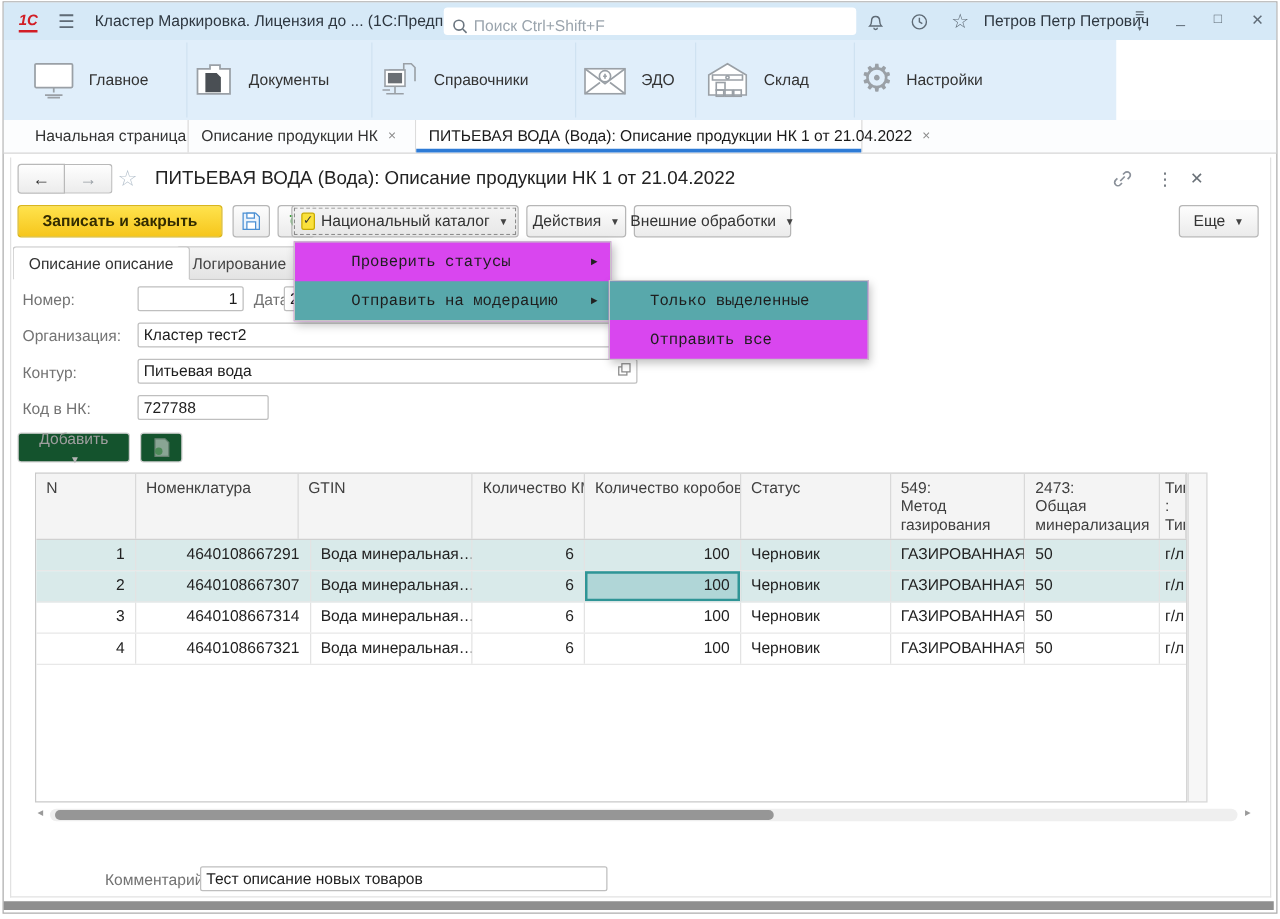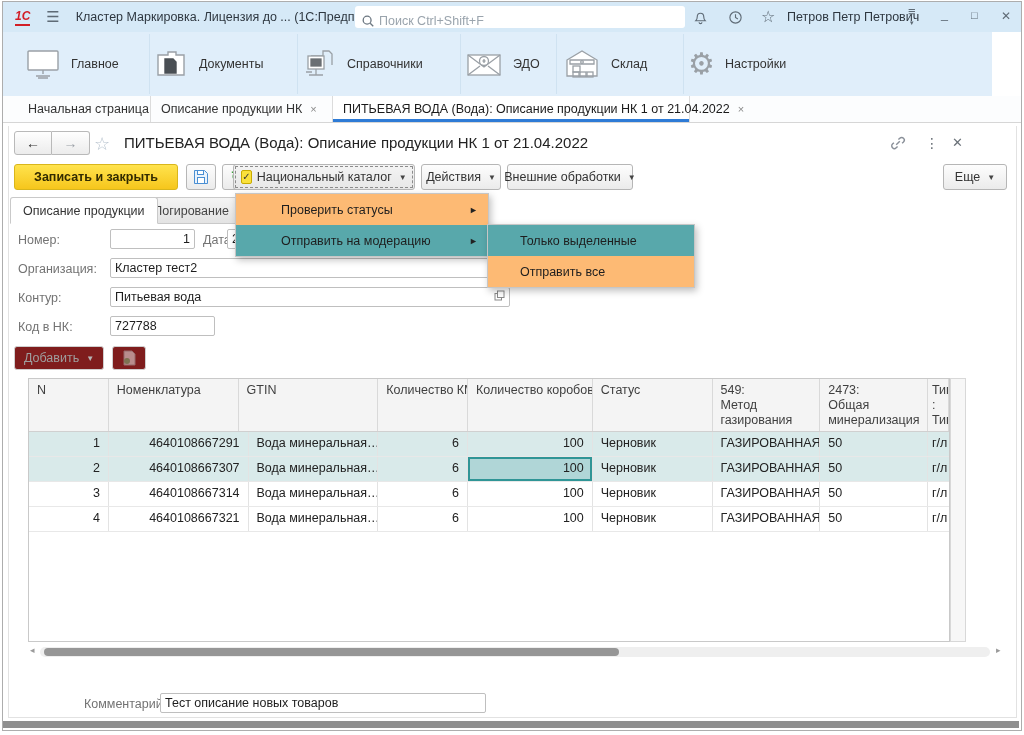--- a/index.html
+++ b/index.html
@@ -8,21 +8,21 @@
   
   .win-border{left:2px;top:1px;width:1018px;height:728px;border:1px solid #adadad;pointer-events:none;}
   .bottom-strip{left:3px;top:721px;width:1016px;height:7px;background:#8f8f8f;}
   .titlebar{left:3px;top:2px;width:1018px;height:30px;background:#d6e9f7;display:flex;align-items:center;}
   .logo{font-weight:bold;font-style:italic;color:#d21e26;font-size:12px;margin-left:12px;border-bottom:2px solid #d21e26;line-height:15px;}
   .hamb{color:#5f6b76;font-size:15px;margin-left:16px;}
   .apptitle{margin-left:16px;color:#2e3740;white-space:nowrap;}
   .searchbox{position:absolute;left:352px;top:4px;width:330px;height:22px;background:#fff;border-radius:3px;display:flex;align-items:flex-end;}
   .searchbox .ph{color:#9aa4ad;margin-left:4px;}
   .tb-ic{color:#5f6b76;text-align:center;}
-  .ribbon{left:3px;top:32px;width:989px;height:64px;background:#e0eefa;text-align:center;}
+  .ribbon{left:3px;top:32px;width:890px;height:64px;background:#e0eefa;text-align:center;}
   .rgroup{position:absolute;top:0;height:64px;display:flex;align-items:center;gap:10px;}
   .rlabel{color:#333;}
   .rdiv{position:absolute;top:2px;height:60px;width:1px;background:#cfe2f1;}
   .rico{color:#9aa0a6;}
   
   .tabbar{left:3px;top:96px;width:1018px;height:26px;background:#fcfdfe;border-bottom:1px solid #d6d6d6;}
   .tab{position:absolute;top:0;height:26px;display:flex;align-items:center;border-right:1px solid #dcdcdc;padding:0 10px;box-sizing:border-box;white-space:nowrap;color:#333;}
   .tab.active{background:#fff;color:#1a1a1a;}
   .tab.active:after{content:"";position:absolute;left:0;right:0;bottom:0;height:3px;background:#2e7bd6;}
   .tabx{color:#8a8a8a;margin-left:8px;font-size:11px;}
@@ -38,36 +38,36 @@
   .hdr-ic{top:135px;color:#8a9099;}
   
   .btn{position:absolute;top:164px;height:26px;border:1px solid #b6b6b6;border-radius:3px;background:linear-gradient(#fdfdfd,#ebebeb);
     display:flex;align-items:center;justify-content:center;gap:5px;box-sizing:border-box;color:#333;padding:0 8px;white-space:nowrap;}
   .btn .car{font-size:8px;color:#444;margin-left:2px;}
   .btn-yellow{left:14px;width:164px;background:linear-gradient(#ffe34d,#f6c61c);border-color:#d9b61c;font-weight:bold;color:#322b00;}
   .btn-icon{justify-content:center;padding:0;}
   .btn-natcat{outline:1px dashed #8c8c8c;outline-offset:-3px;background:linear-gradient(#f4f4f4,#e7e7e7);}
   .chk{width:12px;height:12px;background:#fae13c;border:1px solid #c9ab00;border-radius:2px;font-size:10px;line-height:11px;text-align:center;color:#3a3a3a;}
   
-  .menu{background:#fdba74;border:1px solid #c6c6c6;box-shadow:2px 3px 7px rgba(0,0,0,.25);z-index:50;}
+  .menu{background:#d946ef;border:1px solid #c6c6c6;box-shadow:2px 3px 7px rgba(0,0,0,.25);z-index:50;font-family:Liberation Mono, monospace;}
   .mitem{height:31px;display:flex;align-items:center;padding:0 10px 0 45px;box-sizing:border-box;color:#1e1e1e;white-space:nowrap;}
   .mitem .marr{margin-left:auto;font-size:9px;color:#222;}
   .mitem.hl{background:#58a8ab;}
   .submenu .mitem{padding-left:32px;}
   
   .ptab{position:absolute;top:197px;height:27px;display:flex;align-items:center;padding:0 12px;box-sizing:border-box;border:1px solid #c9c9c9;border-radius:3px 3px 0 0;}
   .ptab.active{background:#fff;border-bottom:1px solid #fff;z-index:2;}
   .ptab.inactive{background:linear-gradient(#f4f4f4,#e3e3e3);color:#444;}
   
   .flabel{position:absolute;color:#737373;}
   .finput{position:absolute;height:20px;border:1px solid #bfbfbf;border-radius:2px;background:#fff;box-sizing:border-box;
     display:flex;align-items:center;padding:0 4px;color:#1d1d1d;}
   .finput.right{justify-content:flex-end;}
   .finput .openic{margin-left:auto;}
-  .btn-disabled{border-color:#cfcfcf;background:#7f1d1d;color:#9f9f9f;}
+  .btn-disabled{border-color:#cfcfcf;background:#14532d;color:#9f9f9f;flex-direction:column;}
   .btn-disabled .car{color:#b5b5b5;}
   
   .tablewrap{left:28px;top:378px;width:922px;height:264px;border:1px solid #c9c9c9;box-sizing:border-box;background:#fff;overflow:hidden;}
   .trow{display:flex;height:24px;line-height:23px;}
   .thead{height:52px;background:#f4f4f4;border-bottom:1px solid #d0d0d0;color:#3f3f3f;line-height:15px;}
   .td{box-sizing:border-box;border-right:1px solid #e3e3e3;padding:0 8px;overflow:hidden;white-space:nowrap;}
   .thead .td{border-right:1px solid #d9d9d9;padding-top:4px;}
   .c0{width:80px;} .c1{width:140px;} .c2{width:130px;} .c3{width:90px;} .c4{width:125px;} .c5{width:120px;}
   .c6{width:108px;} .c7{width:108px;} .c8{width:21px;border-right:none;padding:0 0 0 4px;}
   .num{text-align:right;}
@@ -232,21 +232,21 @@
 <div class="btn" style="left:507px;width:126px">
   <span>Внешние обработки</span>
     <span class="car">▼</span>
 </div>
 <div class="btn" style="left:943px;width:64px">
   <span>Еще</span>
     <span class="car">▼</span>
 </div>
 
 <div class="ptab active" style="left:10px">
-    <span>Описание продукции</span>
+    <span>Описание описание</span>
   </div>
 <div class="ptab inactive" style="left:141px">
     <span>Логирование</span>
   </div>
 
 <span class="flabel" style="left:18px;top:233px">Номер:</span>
 <div class="finput right" style="left:110px;top:229px;width:85px">
     <span>1</span>
   </div>
 <span class="flabel" style="left:203px;top:233px">Дата:</span>

